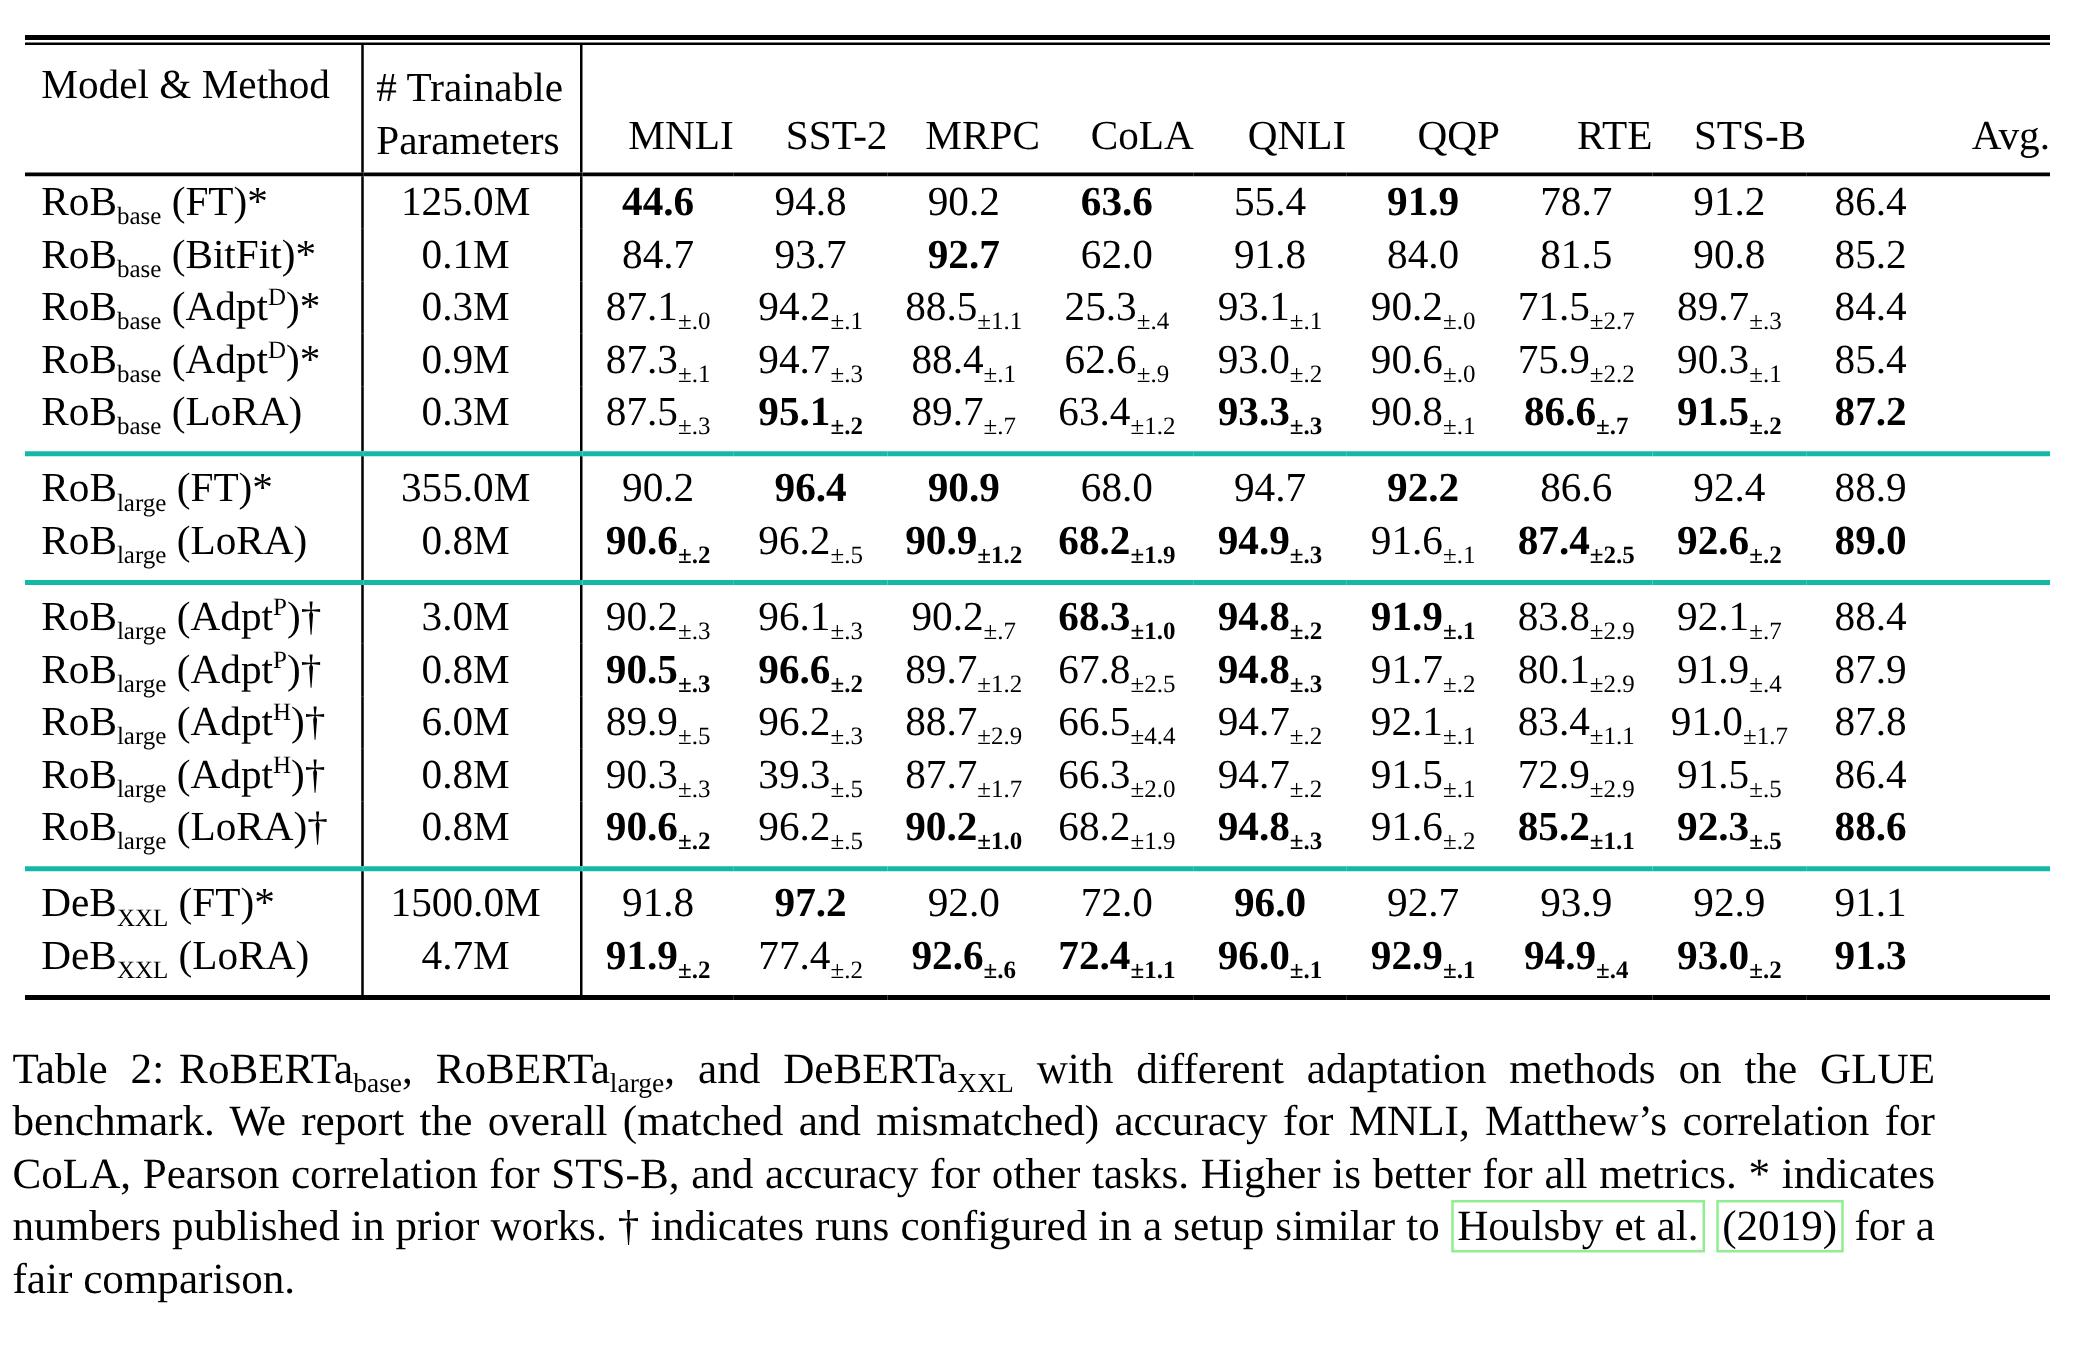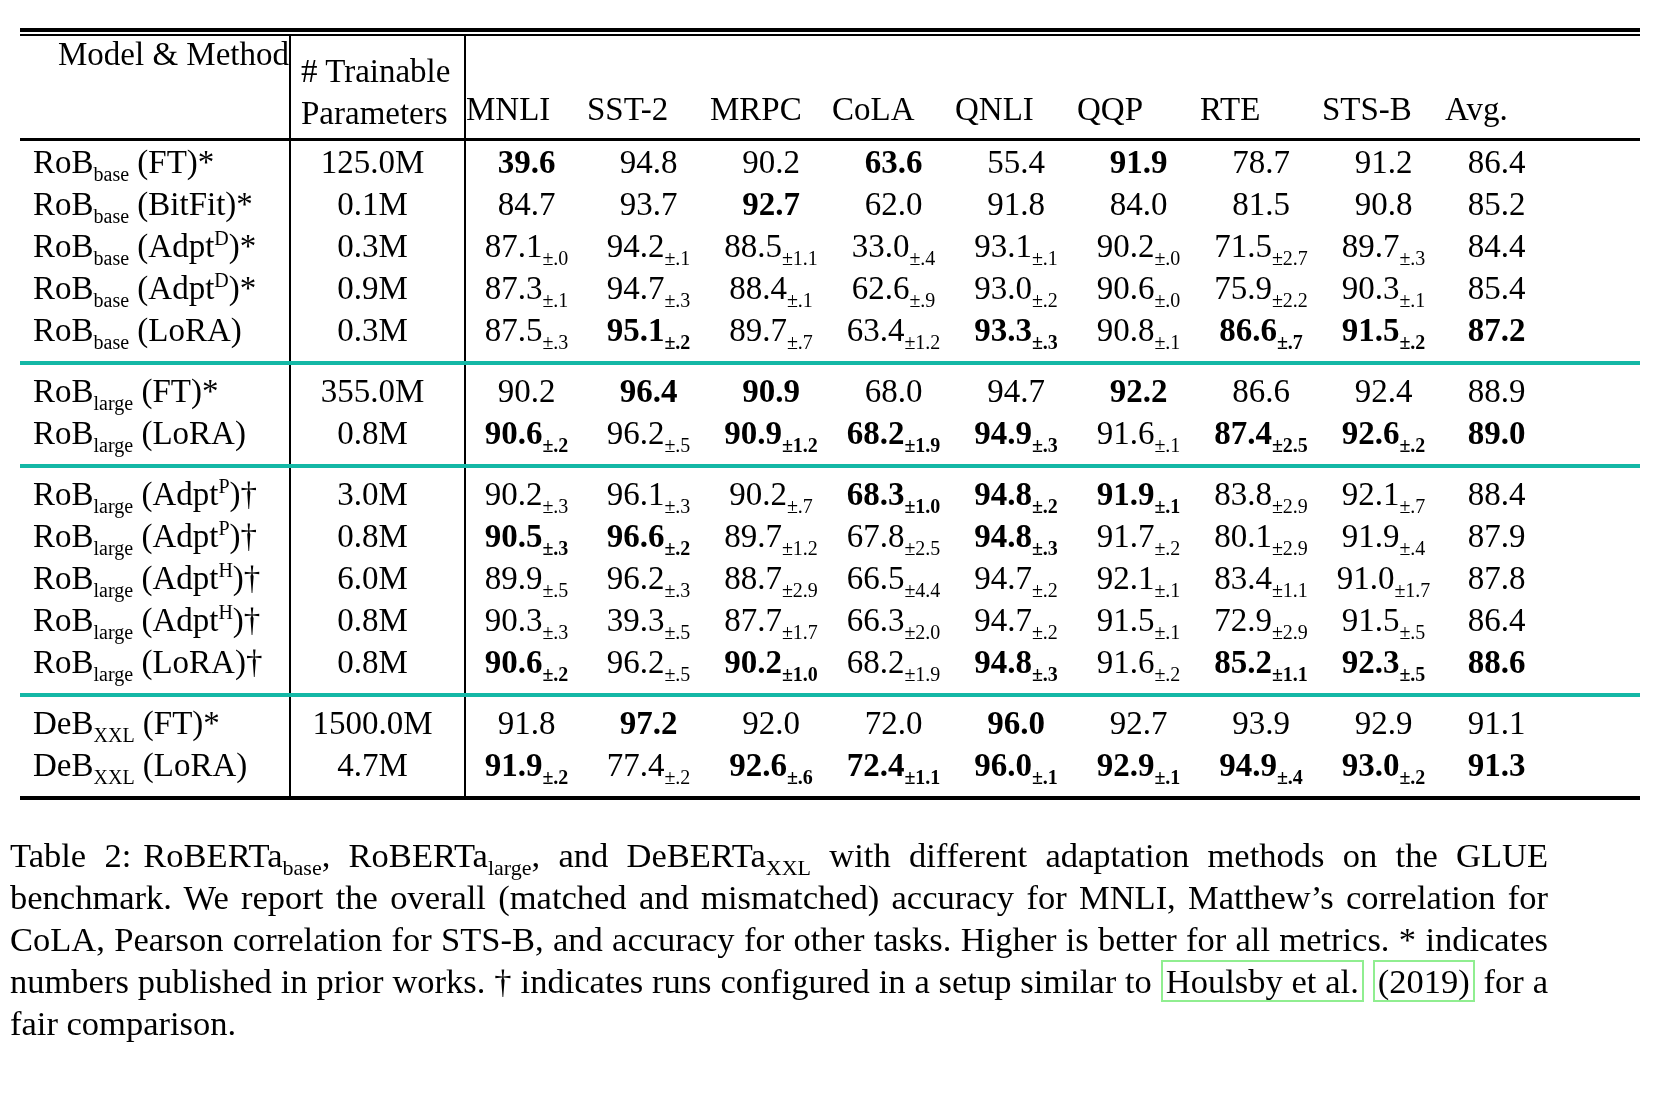--- a/index.html
+++ b/index.html
@@ -3,22 +3,22 @@
 <meta charset="utf-8">
 <style>
   html,body{margin:0;padding:0;background:#ffffff;width:1662px;height:1096px;overflow:hidden;
     font-family:"Liberation Serif",serif;color:#000;}
   .page{position:relative;width:1662px;height:1096px;}
   .table-wrap{margin:28px 0 0 20px;width:1620px;}
   .rule-a{height:4px;background:#000;}
   .rule-b{height:2px;background:#000;margin-top:2px;}
   table{border-collapse:collapse;table-layout:fixed;width:1620px;font-size:33px;border-bottom:4px solid #000;}
   th,td{padding:0;margin:0;}
-  thead th{font-weight:normal;border-bottom:3px solid #000;vertical-align:bottom;padding-bottom:10px;text-align:left;}
-  thead th.model-col{vertical-align:top;text-align:right;padding-left:13px;padding-top:0;}
+  thead th{font-weight:normal;border-bottom:3px solid #000;vertical-align:bottom;padding-bottom:10px;text-align:right;}
+  thead th.model-col{vertical-align:top;text-align:left;padding-left:13px;padding-top:14px;}
   thead th.params-col{vertical-align:top;text-align:left;padding-left:10px;padding-top:14px;line-height:42px;padding-bottom:4px;border-radius:16px;}
   .model-col{border-right:2px solid #000;}
   .params-col{border-right:2px solid #000;}
   tbody td{height:42px;text-align:center;vertical-align:middle;}
   tbody td.model-col{text-align:left;padding-left:13px;}
   tbody td.params-col{text-align:center;padding-right:10px;}
   tbody td:last-child{padding-right:92px;}
   tr.sec-first td{border-top:4px solid #14b8a6;padding-top:5px;}
   tr.sec-last td{padding-bottom:10px;}
   .b{font-weight:bold;}
@@ -69,21 +69,21 @@
           <th>QQP</th>
           <th>RTE</th>
           <th>STS-B</th>
           <th>Avg.</th>
         </tr>
       </thead>
       <tbody id="table-body">
           <tr>
             <td class="model-col"><span>RoB</span><sub class="msub">base</sub><span> (FT</span><span>)*</span></td>
             <td class="params-col">125.0M</td>
-            <td><span class="val b"><span>39.6</span></span></td>
+            <td><span class="val b"><span>44.6</span></span></td>
             <td><span class="val"><span>94.8</span></span></td>
             <td><span class="val"><span>90.2</span></span></td>
             <td><span class="val b"><span>63.6</span></span></td>
             <td><span class="val"><span>55.4</span></span></td>
             <td><span class="val b"><span>91.9</span></span></td>
             <td><span class="val"><span>78.7</span></span></td>
             <td><span class="val"><span>91.2</span></span></td>
             <td><span class="val"><span>86.4</span></span></td>
           </tr>
           <tr>
@@ -98,21 +98,21 @@
             <td><span class="val"><span>81.5</span></span></td>
             <td><span class="val"><span>90.8</span></span></td>
             <td><span class="val"><span>85.2</span></span></td>
           </tr>
           <tr>
             <td class="model-col"><span>RoB</span><sub class="msub">base</sub><span> (Adpt</span><sup class="msup">D</sup><span>)*</span></td>
             <td class="params-col">0.3M</td>
             <td><span class="val"><span>87.1</span><sub class="pm">±.0</sub></span></td>
             <td><span class="val"><span>94.2</span><sub class="pm">±.1</sub></span></td>
             <td><span class="val"><span>88.5</span><sub class="pm">±1.1</sub></span></td>
-            <td><span class="val"><span>33.0</span><sub class="pm">±.4</sub></span></td>
+            <td><span class="val"><span>25.3</span><sub class="pm">±.4</sub></span></td>
             <td><span class="val"><span>93.1</span><sub class="pm">±.1</sub></span></td>
             <td><span class="val"><span>90.2</span><sub class="pm">±.0</sub></span></td>
             <td><span class="val"><span>71.5</span><sub class="pm">±2.7</sub></span></td>
             <td><span class="val"><span>89.7</span><sub class="pm">±.3</sub></span></td>
             <td><span class="val"><span>84.4</span></span></td>
           </tr>
           <tr>
             <td class="model-col"><span>RoB</span><sub class="msub">base</sub><span> (Adpt</span><sup class="msup">D</sup><span>)*</span></td>
             <td class="params-col">0.9M</td>
             <td><span class="val"><span>87.3</span><sub class="pm">±.1</sub></span></td>

